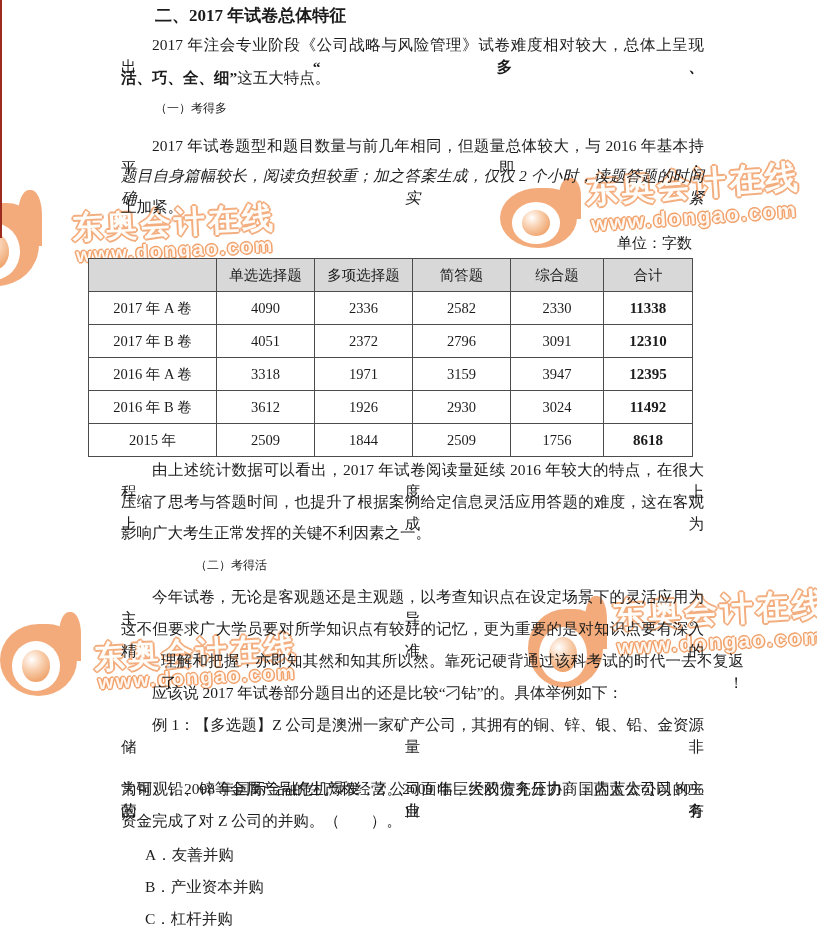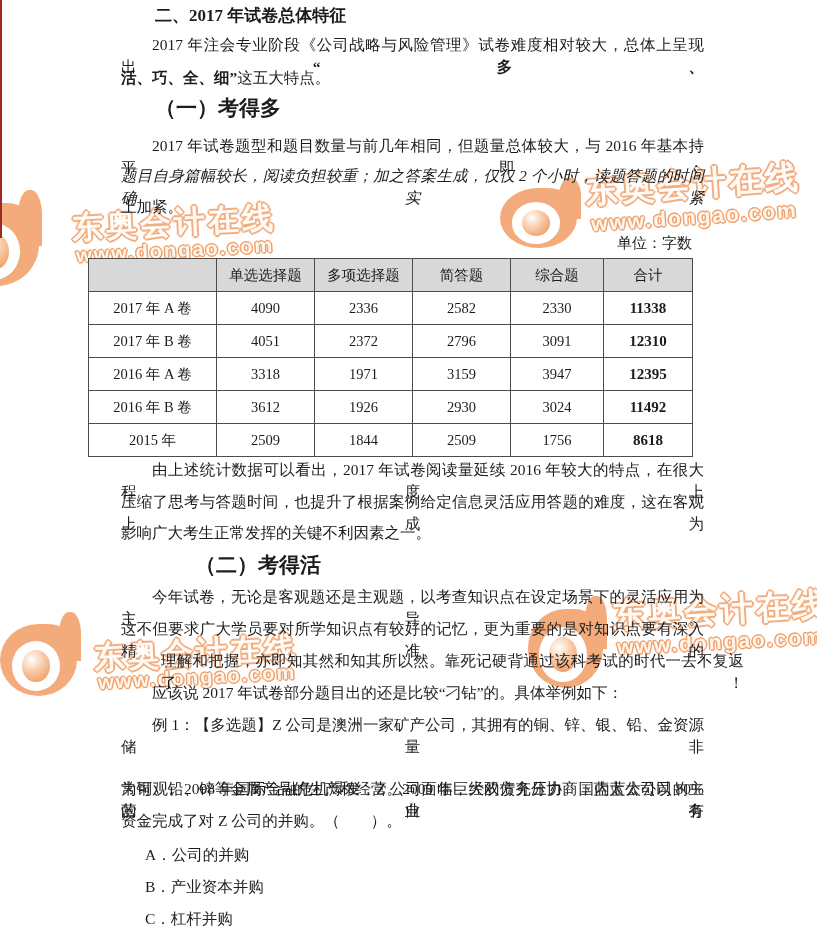--- a/index.html
+++ b/index.html
@@ -15,21 +15,21 @@
   .wm-layer{position:absolute;inset:0;z-index:1;pointer-events:none;opacity:.92;}
 
   .line{
     position:absolute;left:121px;width:583px;height:22px;line-height:22px;
     font-size:15.5px;white-space:nowrap;
   }
   .just{white-space:normal;text-align:justify;text-align-last:justify;}
   .indent{text-indent:31px;}
   .b{font-weight:bold;}
   .title{left:155px;font-size:17px;font-weight:bold;}
-  .heading{left:155px;font-size:21px;font-weight:bold;}
+  .heading{left:155px;font-size:12px;font-weight:normal;}
   .unit{text-align:right;white-space:normal;font-size:15px;}
   .opt{left:145px;}
 
   
   .tbl-wrap{position:absolute;left:88px;top:258px;z-index:2;}
   table{border-collapse:collapse;table-layout:fixed;}
   td{
     border:1px solid #4c4c4c;height:32px;text-align:center;vertical-align:middle;
     font-size:14.5px;padding:0;overflow:hidden;
   }
@@ -212,18 +212,18 @@
     <div class="line just" style="top:618px;">这不但要求广大学员要对所学知识点有较好的记忆，更为重要的是对知识点要有深入精准的</div>
     <div class="line just" style="top:650px;padding-left:40px;">理解和把握，亦即知其然和知其所以然。靠死记硬背通过该科考试的时代一去不复返了！</div>
 
     <div class="line indent" style="top:682px;">应该说 2017 年试卷部分题目出的还是比较“刁钻”的。具体举例如下：</div>
 
     <div class="line just indent" style="top:714px;">例 1：【多选题】Z 公司是澳洲一家矿产公司，其拥有的铜、锌、银、铅、金资源储量非</div>
     <div class="line just" style="top:778px;">常可观。2008 年国际金融危机爆发，Z 公司面临巨大的债务压力。国内蓝太公司的主营业务</div>
     <div class="line just" style="top:778px;">为铜、铅、锌等金属产品的生产和经营。2009 年，经双方充分协商，蓝太公司以 80%的自有</div>
     <div class="line" style="top:810px;">资金完成了对 Z 公司的并购。（　　）。</div>
 
-    <div class="line opt" style="top:844px;">A．公司的并购</div>
+    <div class="line opt" style="top:844px;">A．友善并购</div>
     <div class="line opt" style="top:876px;">B．产业资本并购</div>
     <div class="line opt" style="top:908px;">C．杠杆并购</div>
 
   </div>
 </div>
 
 </body></html>

